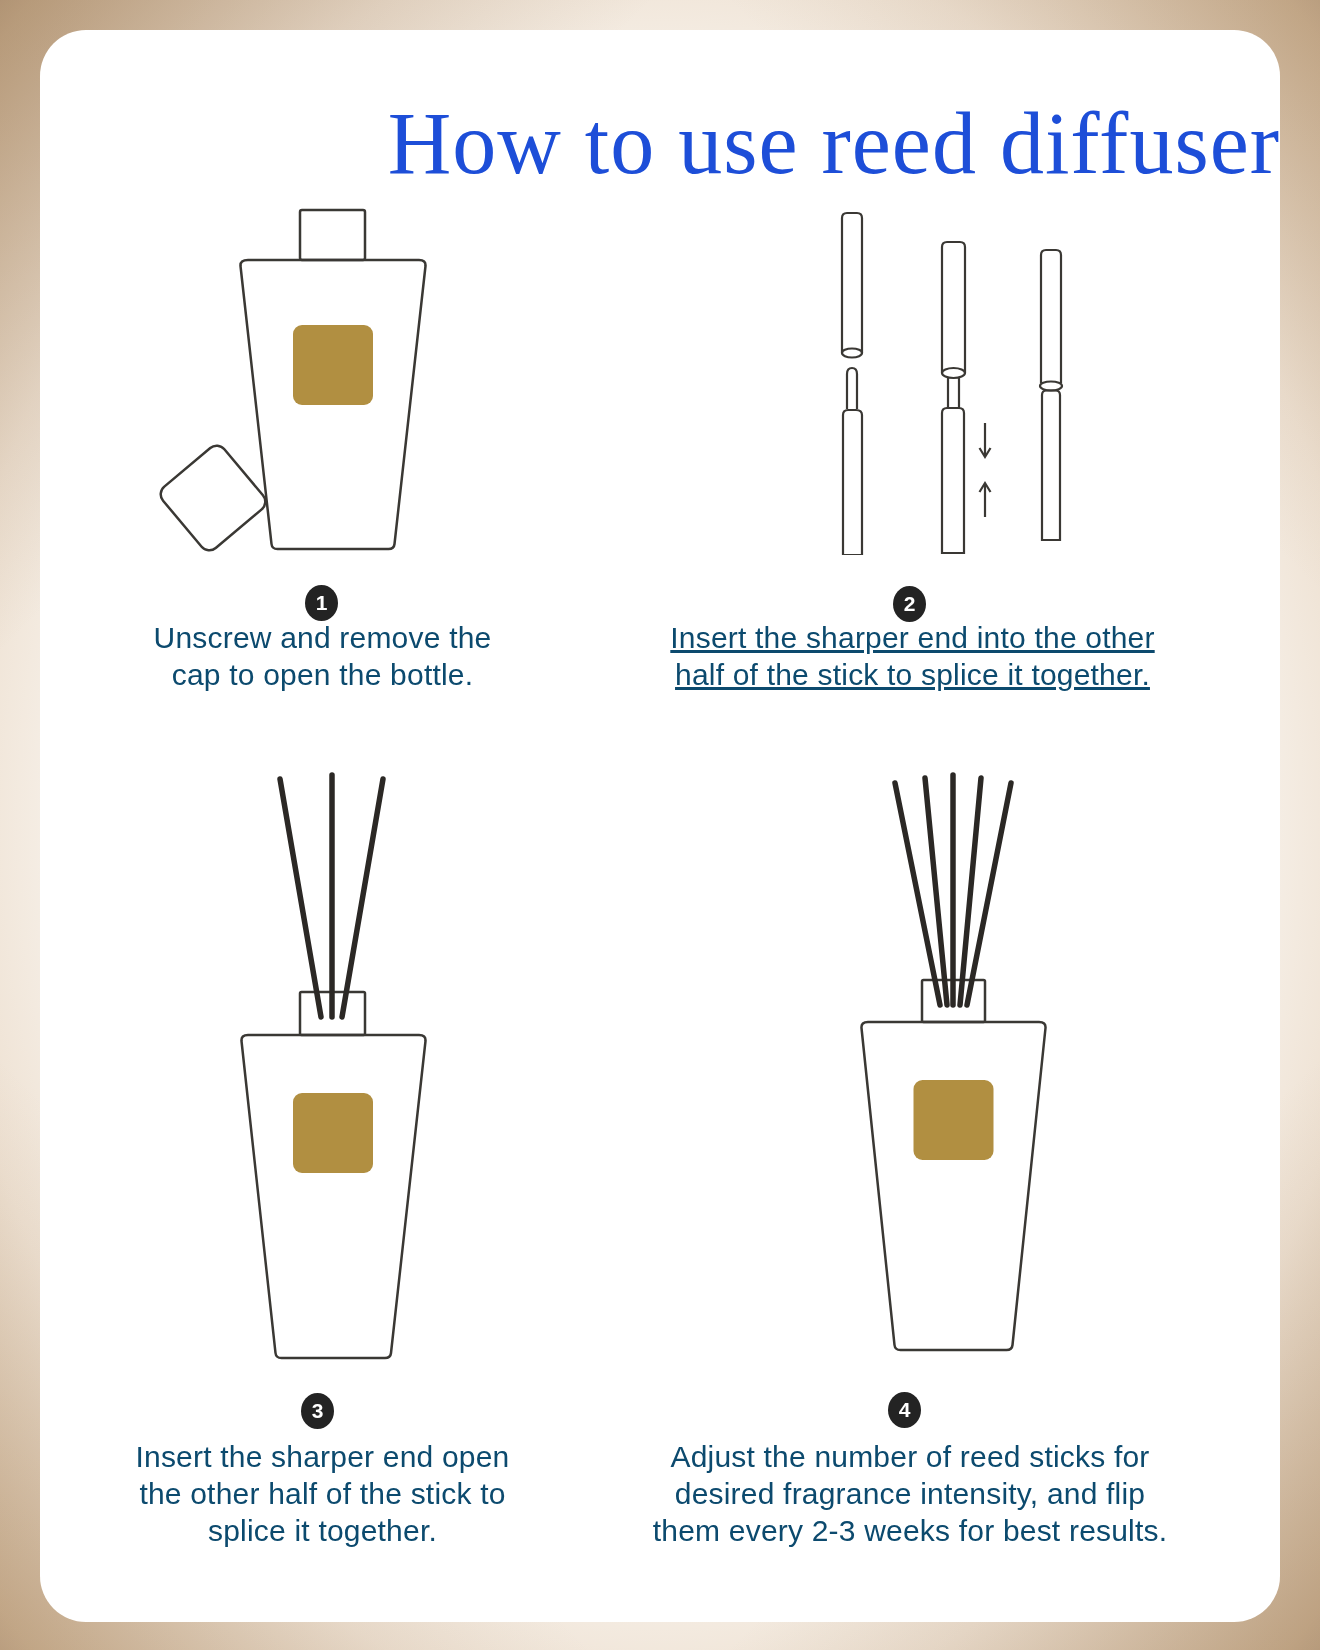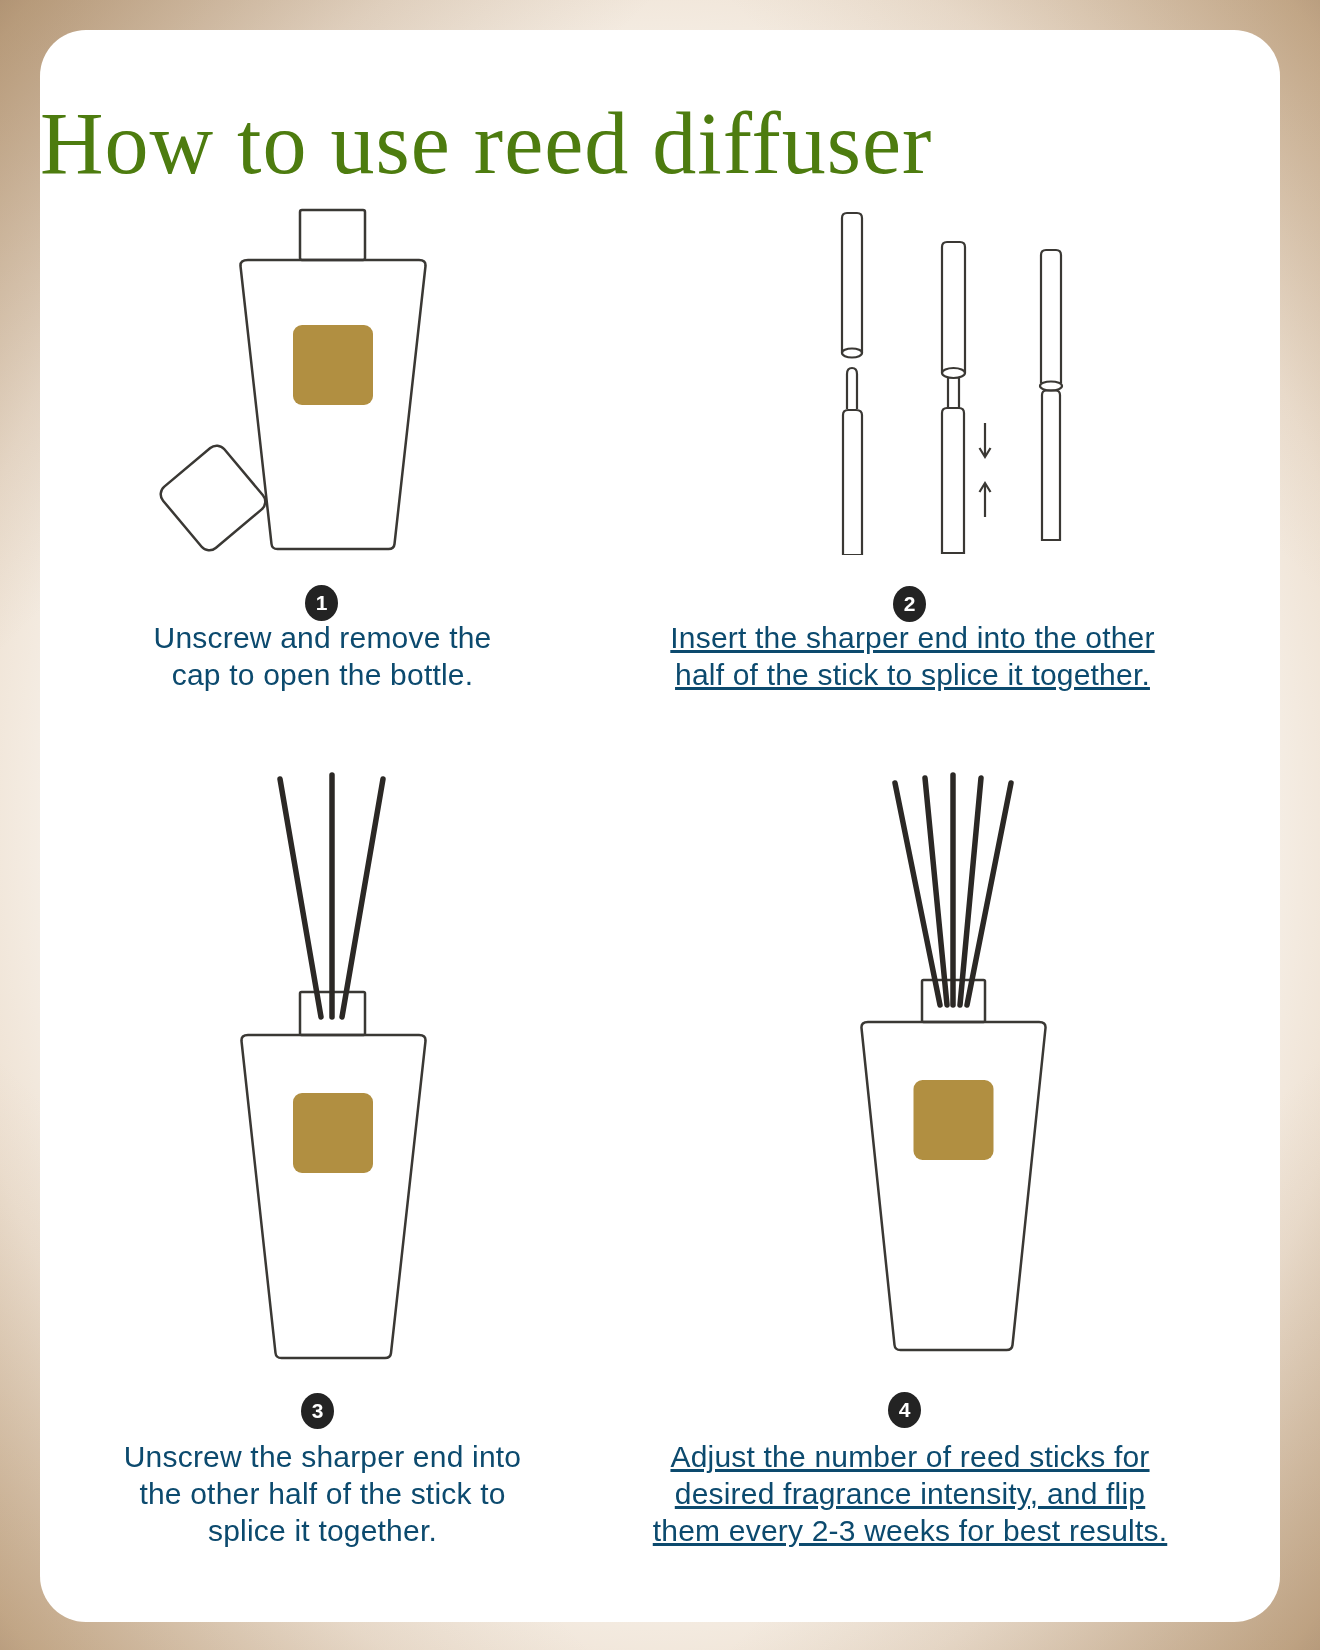--- a/index.html
+++ b/index.html
@@ -14,24 +14,24 @@
       radial-gradient(ellipse 75% 75% at 50% 50%,
         #fcfaf7 52%, #eee1d2 72%, #cfb596 92%, #b2977b 100%);
   }
   .card {
     position: absolute; left: 40px; top: 30px; right: 40px; bottom: 28px;
     background: var(--color-card, #ffffff);
     border-radius: 46px;
   }
   .page-title {
     position: absolute; left: 0; top: 66px; width: 100%;
-    text-align: left;
+    text-align: right;
     font-family: "Liberation Serif", serif;
     font-size: 88px; line-height: 1.1; font-weight: 400;
-    color: #4d7c0f; letter-spacing: 1px;
+    color: #1d4ed8; letter-spacing: 1px;
   }
   .illus { position: absolute; }
   .illus svg { display: block; }
   .line-art { stroke: var(--color-line, #3a3834); stroke-width: 2.5; fill: none; stroke-linejoin: round; }
   .label-gold { fill: var(--color-accent-gold, #b18f41); stroke: none; }
   .reed { stroke: var(--color-reed, #2b2825); stroke-width: 5.5; stroke-linecap: round; }
   .reed-thin { stroke: var(--color-line, #3a3834); stroke-width: 2.2; fill: none; }
   .badge {
     position: absolute; width: 33px; height: 36px; border-radius: 50%;
     background: var(--color-badge, #232323);
@@ -120,18 +120,18 @@
   <span>3</span>
 </div>
 <div class="badge" style="left:888px; top:1392px;">
   <span>4</span>
 </div>
 
 <div class="caption" style="left:60px;  top:619px;  width:525px;">Unscrew and remove the
 cap to open the bottle.</div>
 <div class="caption" style="left:600px; top:619px;  width:625px;text-decoration:underline;">Insert the sharper end into the other
 half of the stick to splice it together.</div>
-<div class="caption" style="left:60px;  top:1438px; width:525px;">Unscrew the sharper end into
+<div class="caption" style="left:60px;  top:1438px; width:525px;">Insert the sharper end open
 the other half of the stick to
 splice it together.</div>
-<div class="caption" style="left:595px; top:1438px; width:630px;text-decoration:underline;">Adjust the number of reed sticks for
+<div class="caption" style="left:595px; top:1438px; width:630px;">Adjust the number of reed sticks for
 desired fragrance intensity, and flip
 them every 2-3 weeks for best results.</div>
 
 </body></html>

